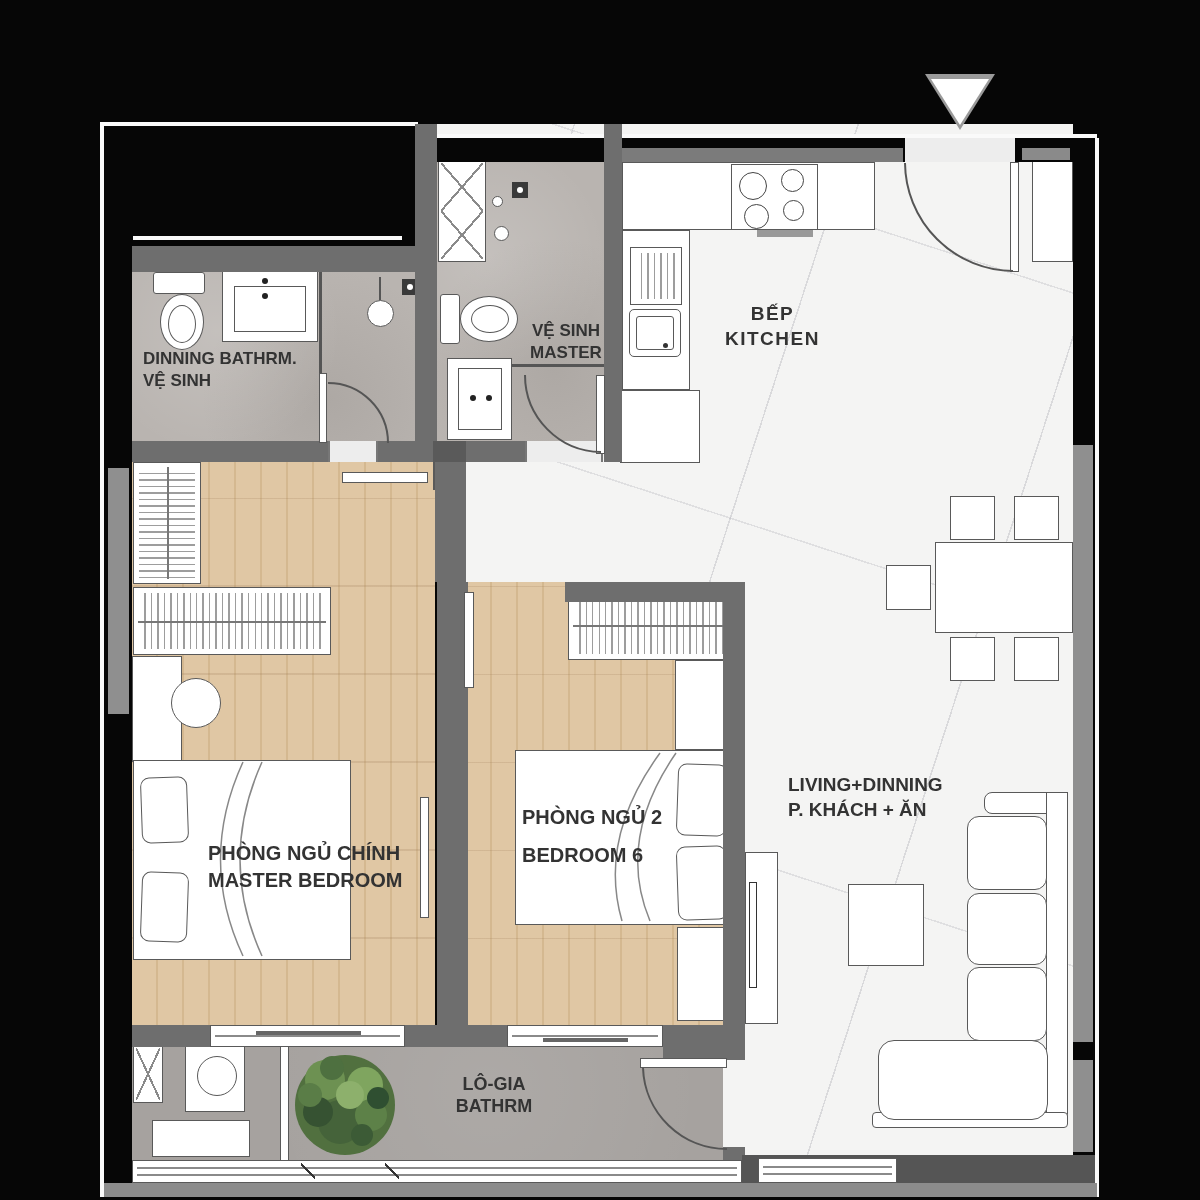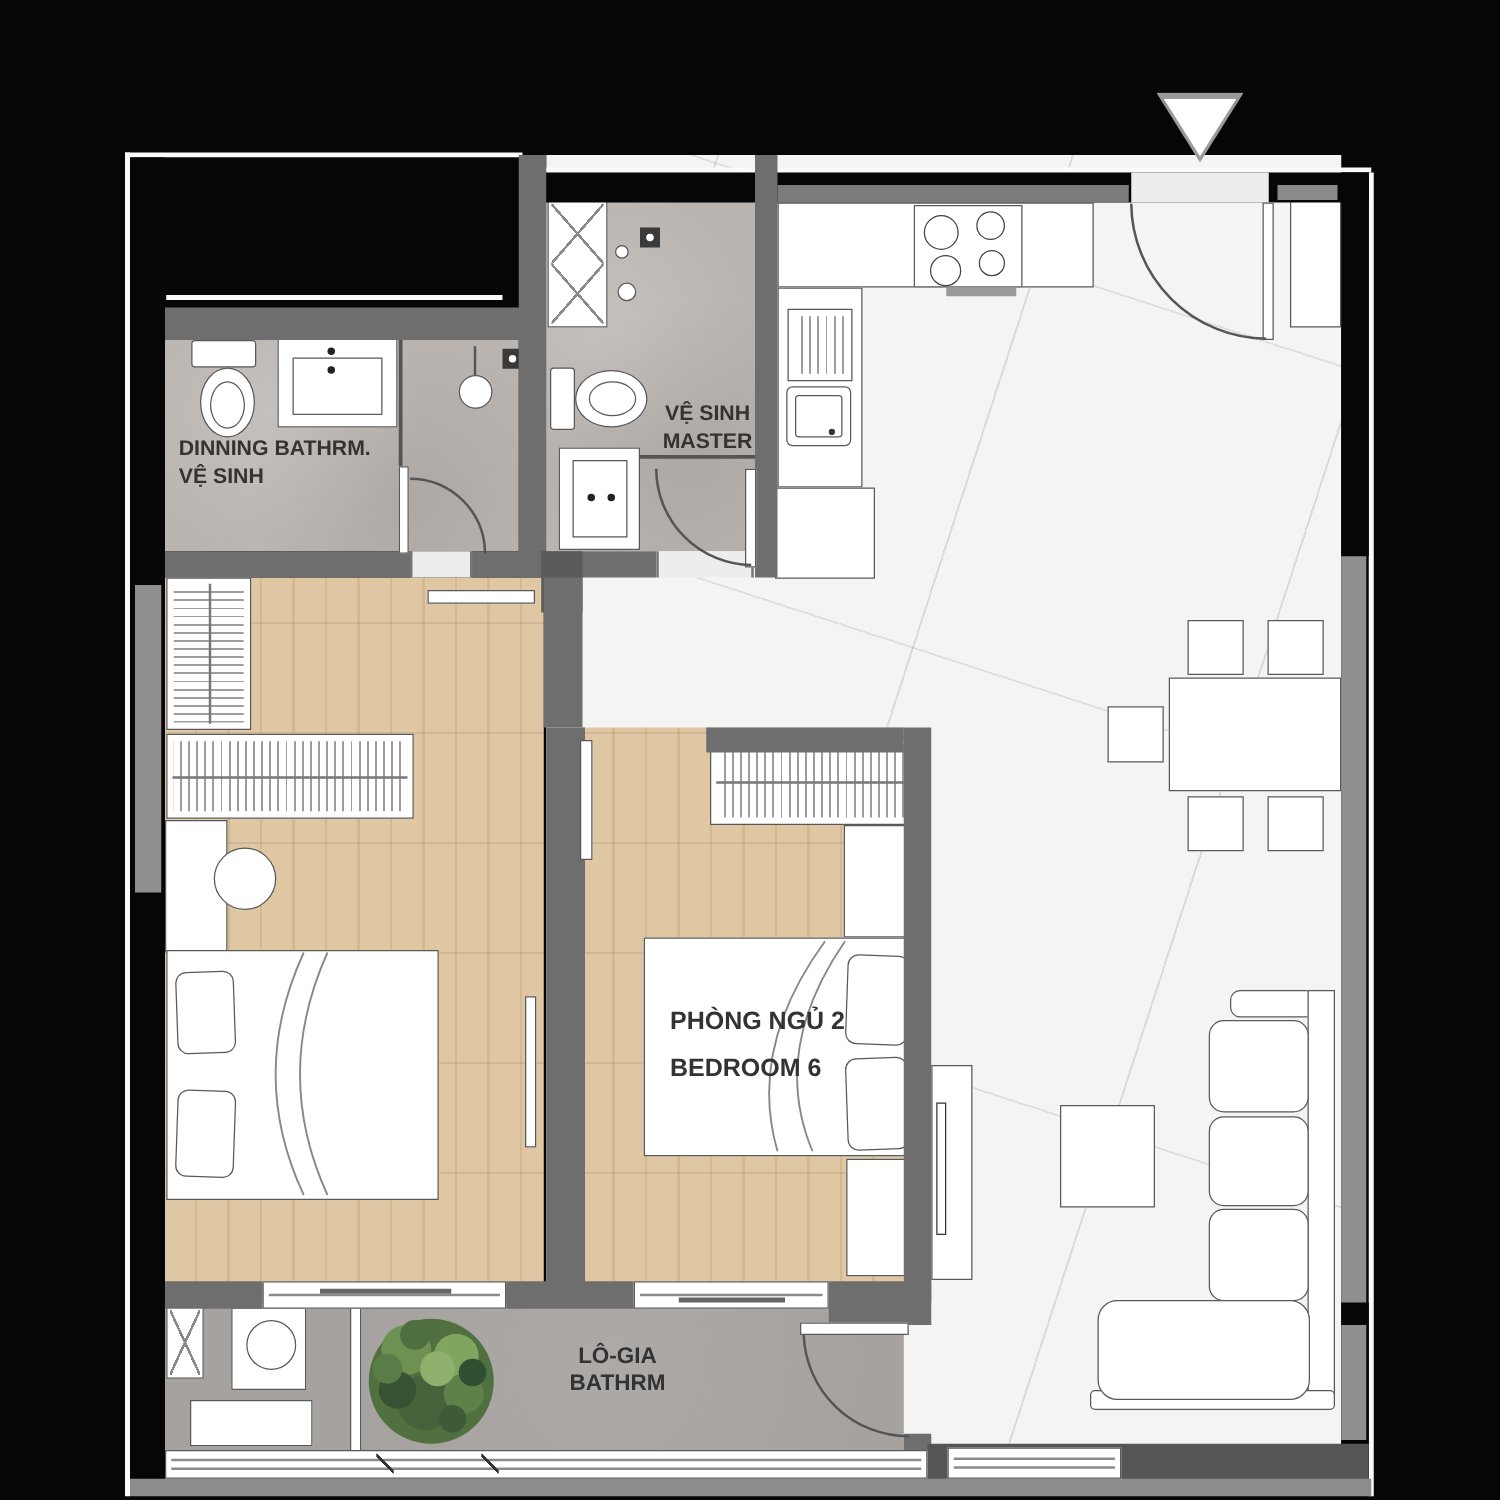--- a/index.html
+++ b/index.html
@@ -245,36 +245,48 @@
       <circle cx="332" cy="1068" r="12" fill="#4e7040"></circle>
       <circle cx="362" cy="1135" r="11" fill="#3c5b36"></circle>
       <circle cx="310" cy="1095" r="12" fill="#5a7d47"></circle>
       <circle cx="378" cy="1098" r="11" fill="#2f4f31"></circle>
     </g>
   </svg>
 
   <div class="a" style="left:925px;top:74px;width:70px;height:56px;background:#9a9a9a;clip-path:polygon(0 0,100% 0,50% 100%)"></div>
   <div class="a" style="left:931px;top:79px;width:58px;height:46px;background:#fff;clip-path:polygon(0 0,100% 0,50% 100%)"></div>
 
+  <div class="lbl" style="left:690px;top:301px;width:165px;text-align:center;font-size:19px;line-height:25px;letter-spacing:1.5px">
+    <span>BẾP</span>
+    <span>KITCHEN</span>
+  </div>
 
   <div class="lbl" style="left:143px;top:348px;font-size:17px;line-height:22px">
     <span>DINNING BATHRM.</span>
     <span>VỆ SINH</span>
   </div>
 
   <div class="lbl" style="left:516px;top:320px;width:100px;text-align:center;font-size:17px;line-height:22px">
     <span>VỆ SINH</span>
     <span>MASTER</span>
   </div>
 
-
-  <div class="lbl" style="left:536px;top:798px;font-size:20px;line-height:38px">
+  <div class="lbl" style="left:208px;top:840px;font-size:20px;line-height:27px">
+    <span>PHÒNG NGỦ CHÍNH</span>
+    <span>MASTER BEDROOM</span>
+  </div>
+
+  <div class="lbl" style="left:522px;top:798px;font-size:20px;line-height:38px">
     <span>PHÒNG NGỦ 2</span>
     <span>BEDROOM 6</span>
   </div>
 
+  <div class="lbl" style="left:788px;top:772px;font-size:19px;line-height:25px">
+    <span>LIVING+DINNING</span>
+    <span>P. KHÁCH + ĂN</span>
+  </div>
 
   <div class="lbl" style="left:438px;top:1073px;width:112px;text-align:center;font-size:18px;line-height:22px">
     <span>LÔ-GIA</span>
     <span>BATHRM</span>
   </div>
 
 </div>
 
 </body></html>

